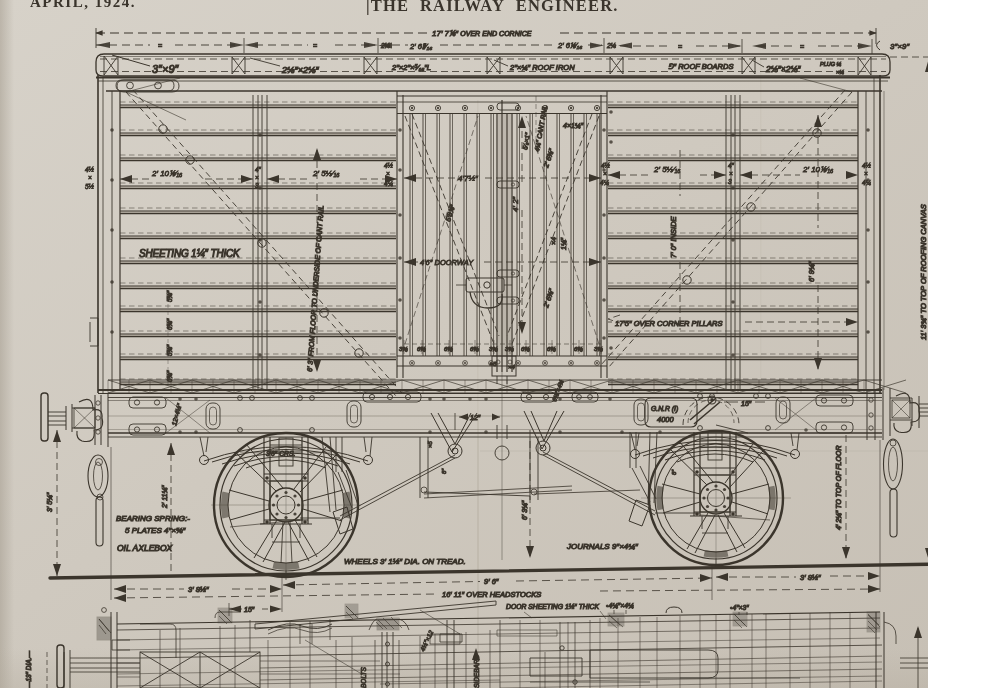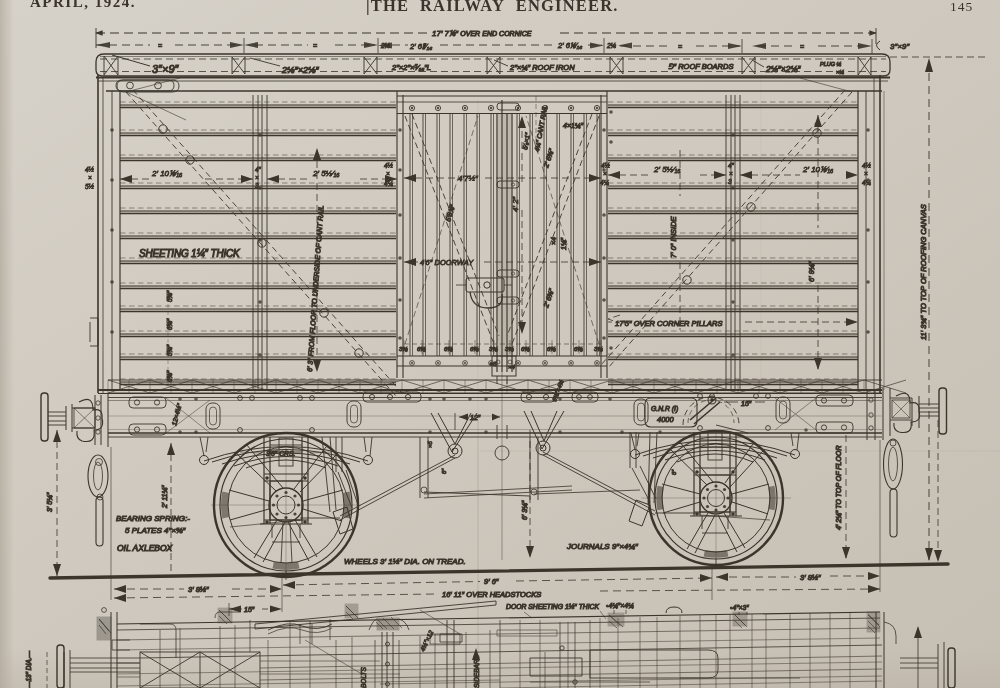--- a/index.html
+++ b/index.html
@@ -1,16 +1,16 @@
 <!DOCTYPE html>
 <html><head>
 <meta charset="utf-8">
 <style>
   html,body{margin:0;padding:0;}
-  #page{position:relative;width:1000px;height:688px;overflow:hidden;
+  #page{position:relative;width:928px;height:688px;overflow:hidden;
     background:#cdc7bd;
     font-family:"Liberation Sans",sans-serif;}
   svg text{font-family:"Liberation Sans",sans-serif;fill:#3a342c;}
   .serif{font-family:"Liberation Serif",serif !important;}
 </style>
 </head>
 <body>
 <div id="page">
 <svg width="1000" height="688" viewBox="0 0 1000 688">
 <defs>

